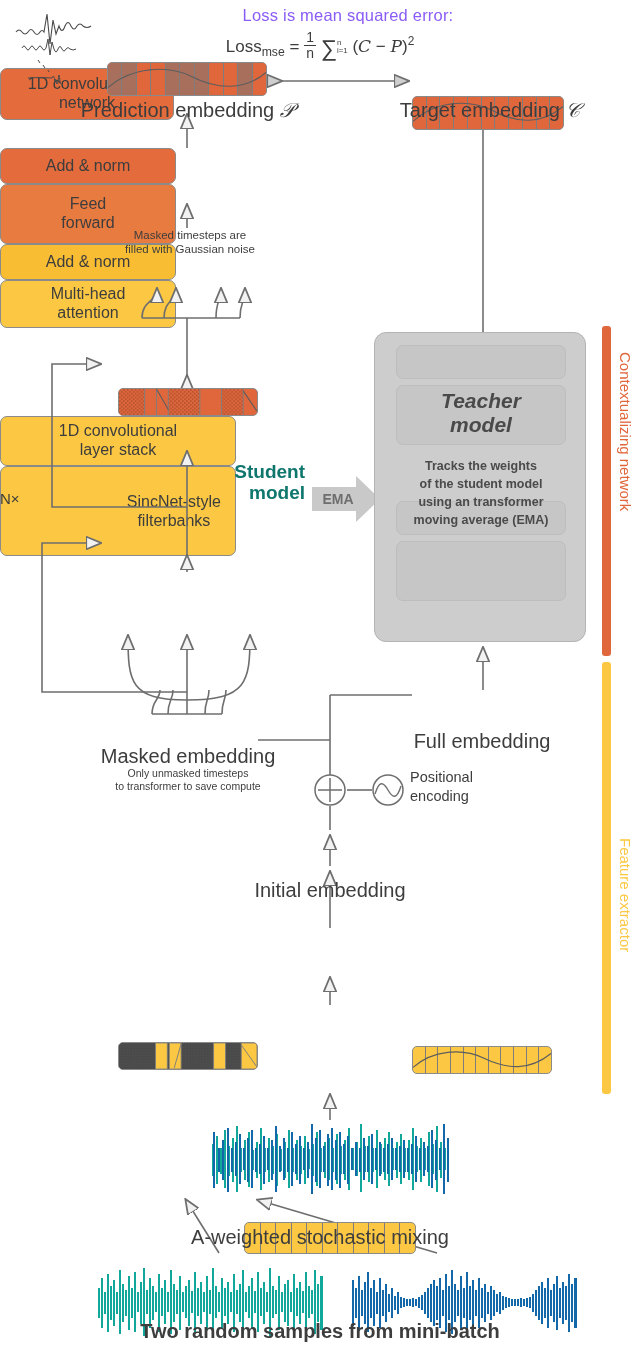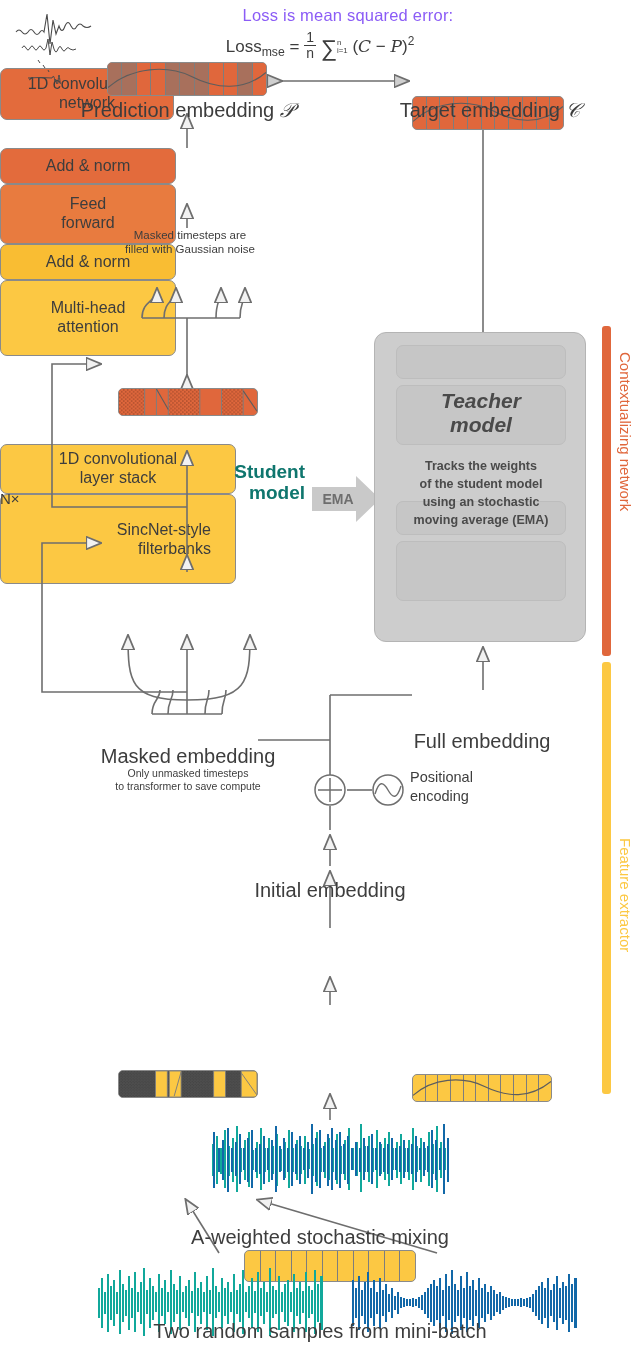--- a/index.html
+++ b/index.html
@@ -244,21 +244,21 @@
   <div class="t-box">
     <span>Feed</span><br>
     <span>forward</span>
   </div>
 </div>
 
 <div class="block bl-yellow" style="left:100px;top:524px;width:176px;height:36px;">
   <div class="t-box-y">Add &amp; norm</div>
 </div>
 
-<div class="block bl-yellow-l" style="left:100px;top:572px;width:176px;height:76px;">
+<div class="block bl-yellow-l" style="left:100px;top:572px;width:176px;height:48px;">
   <div class="t-box-y">
     <span>Multi-head</span><br>
     <span>attention</span>
   </div>
 </div>
 
 <div class="abs t-nx" style="left:0px;top:490px;width:40px;">N×</div>
 
 <div class="abs t-student" style="left:190px;top:462px;width:115px;">
   <span>Student</span><br>
@@ -278,21 +278,21 @@
   <div class="abs" style="left:21px;top:168px;width:170px;height:34px;background:#c6c6c6;border:1px solid #bdbdbd;border-radius:7px;box-sizing:border-box;"></div>
   <div class="abs" style="left:21px;top:208px;width:170px;height:60px;background:#c6c6c6;border:1px solid #bdbdbd;border-radius:7px;box-sizing:border-box;"></div>
 
   <div class="abs ctr t-teacher" style="left:11px;top:56px;width:190px;font-style:italic;">
     <span>Teacher</span><br>
     <span>model</span>
   </div>
   <div class="abs ctr t-teacher-desc" style="left:6px;top:124px;width:200px;">
     <span>Tracks the weights</span><br>
     <span>of the student model</span><br>
-    <span>using an stochastic</span><br>
+    <span>using an transformer</span><br>
     <span>moving average (EMA)</span>
   </div>
 </div>
 
 <div class="strip" style="left:118px;top:714px;width:140px;height:28px;background:#4f4f4f;">
   <svg viewBox="0 0 140 28" preserveAspectRatio="none">
     <defs>
       <pattern id="dk" width="3" height="3" patternUnits="userSpaceOnUse">
         <rect width="3" height="3" fill="#4f4f4f"></rect>
         <circle cx="0.7" cy="0.8" r="0.55" fill="#3a3a3a"></circle>
@@ -370,21 +370,21 @@
 <div class="abs ctr t-label" style="left:230px;top:879px;width:200px;">Initial embedding</div>
 
 <div class="block bl-yellow-l" style="left:212px;top:928px;width:236px;height:50px;">
   <div class="t-box-y">
     <span>1D convolutional</span><br>
     <span>layer stack</span>
   </div>
 </div>
 
 <div class="block bl-yellow-l" style="left:212px;top:1005px;width:236px;height:90px;justify-content:flex-end;">
-  <div class="t-sinc" style="padding-right:24px;text-align:right;">
+  <div class="t-sinc" style="padding-right:14px;text-align:center;">
     <span>SincNet-style</span><br>
     <span>filterbanks</span>
   </div>
   <div class="abs" style="left:14px;top:8px;width:110px;height:76px;">
     <svg viewBox="0 0 110 76" style="width:110px;height:76px;display:block;">
       <path d="M2,24 q3,-4 6,0 q3,4 6,0 q3,-5 6,0 q3,5 6,0 q2,-3 4,0
                l3,-18 l3,30 l3,-24 l3,14 l3,-8
                q3,9 6,0 q3,-7 6,0 q3,6 6,0 q3,-4 6,0 q4,3 8,0" fill="none" stroke="#4a4a4a" stroke-width="1.1"></path>
       <path d="M8,40 q2,-4 4,0 q2,4 4,0 q2,-4 4,0 q2,4 4,0 q2,-4 4,0 q2,4 4,0
                l2,-9 l2,16 l2,-13 l2,7
@@ -681,19 +681,19 @@
         <rect x="207" y="22" width="2" height="30"></rect>
       <rect x="210" y="16" width="2" height="42"></rect>
         <rect x="213" y="20" width="2" height="34"></rect>
       <rect x="216" y="8" width="2" height="58"></rect>
         <rect x="219" y="18" width="2" height="38"></rect>
       <rect x="222" y="12" width="3" height="50"></rect>
     </g>
   </svg>
 </div>
 
-<div class="abs ctr t-label" style="left:110px;top:1320px;width:420px;">Two random samples from mini-batch</div>
+<div class="abs ctr t-label" style="left:110px;top:1320px;width:420px;font-weight:bold;">Two random samples from mini-batch</div>
 
 <div class="abs sidebar-bar" style="left:602px;top:326px;width:9px;height:330px;background:#e0673c;"></div>
 <div class="side-label" style="left:617px;top:352px;color:#e0673c;">Contextualizing network</div>
 
 <div class="abs sidebar-bar" style="left:602px;top:662px;width:9px;height:432px;background:#fcc843;"></div>
 <div class="side-label" style="left:617px;top:838px;color:#fcc843;">Feature extractor</div>
 
 </body></html>

